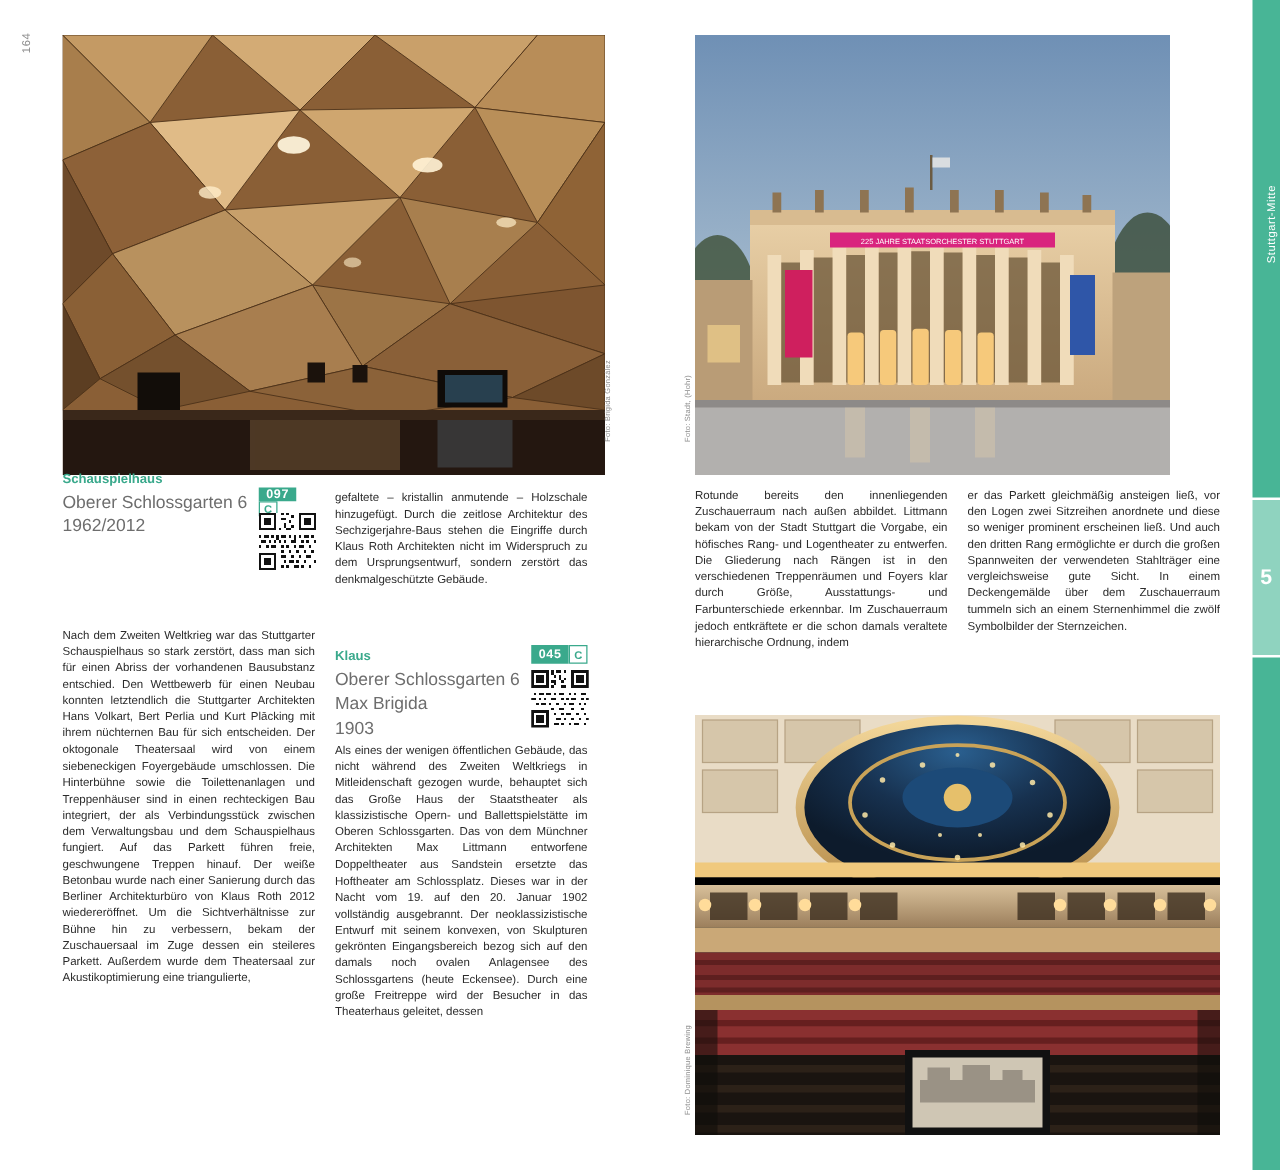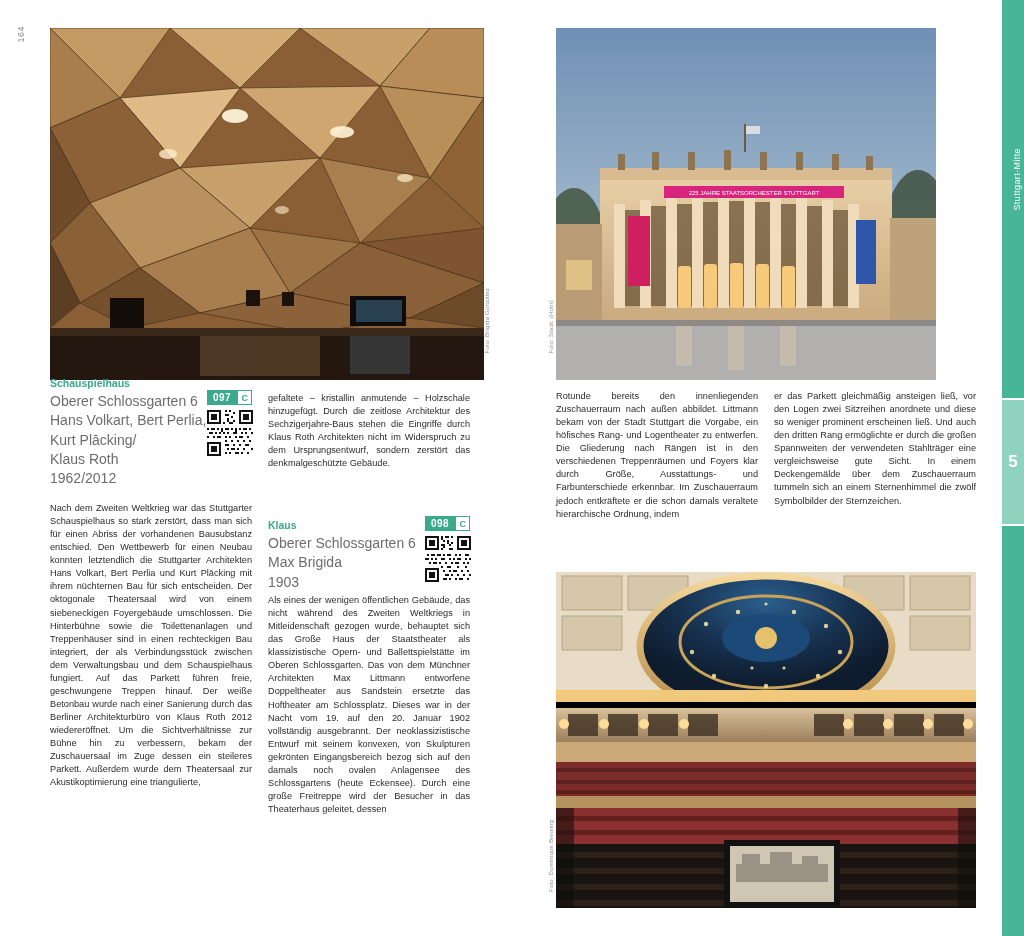--- a/index.html
+++ b/index.html
@@ -159,27 +159,24 @@
             <rect x="300" y="308" width="60" height="38" fill="#6f94a8"></rect>
           </g>
         </svg>
       </div>
     </div>
     <div class="credit" style="left:484px; top:288px;">Foto: Brigida González</div>
 
     <div class="col" style="left:50px; top:376px; width:160px;">
       <div class="entry-title">Schauspielhaus</div>
       <div class="entry-meta">Oberer Schlossgarten 6</div>
-      <div class="entry-meta ital" style="white-space:pre-line;">Hans Volkart, Bert Perlia,
-Kurt Plācking/
-Klaus Roth</div>
       <div class="entry-meta">1962/2012</div>
     </div>
 
-    <div class="badge-wrap" style="left:207px; top:390px;">
+    <div class="badge-wrap" style="left:207px; top:390px;flex-direction:column;">
       <div class="badge-num">097</div>
       <div class="badge-cat">C</div>
     </div>
 
     <div class="qr" style="left:207px; top:410px;">
       <svg width="46" height="46" viewBox="0 0 23 23" shape-rendering="crispEdges">
         <rect width="23" height="23" fill="#fff"></rect>
         <g fill="#111">
           <rect x="0" y="0" width="7" height="7"></rect>
             <rect x="1" y="1" width="5" height="5" fill="#fff"></rect>
@@ -254,21 +251,21 @@
     <div class="col bodytext" style="left:268px; top:392px; width:202px;">gefaltete – kristallin anmutende – Holzschale hinzugefügt. Durch die zeitlose Architektur des Sechzigerjahre-Baus stehen die Eingriffe durch Klaus Roth Architekten nicht im Widerspruch zu dem Ursprungsentwurf, sondern zerstört das denkmalgeschützte Gebäude.</div>
 
     <div class="col" style="left:268px; top:518px; width:160px;">
       <div class="entry-title">Klaus</div>
       <div class="entry-meta">Oberer Schlossgarten 6</div>
       <div class="entry-meta ital">Max Brigida</div>
       <div class="entry-meta">1903</div>
     </div>
 
     <div class="badge-wrap" style="left:425px; top:516px;">
-      <div class="badge-num">098</div>
+      <div class="badge-num">045</div>
       <div class="badge-cat">C</div>
     </div>
 
     <div class="qr" style="left:425px; top:536px;">
       <svg width="46" height="46" viewBox="0 0 23 23" shape-rendering="crispEdges">
         <rect width="23" height="23" fill="#fff"></rect>
         <g fill="#111">
           <rect x="0" y="0" width="7" height="7"></rect>
             <rect x="1" y="1" width="5" height="5" fill="#fff"></rect>
             <rect x="2" y="2" width="3" height="3"></rect>

